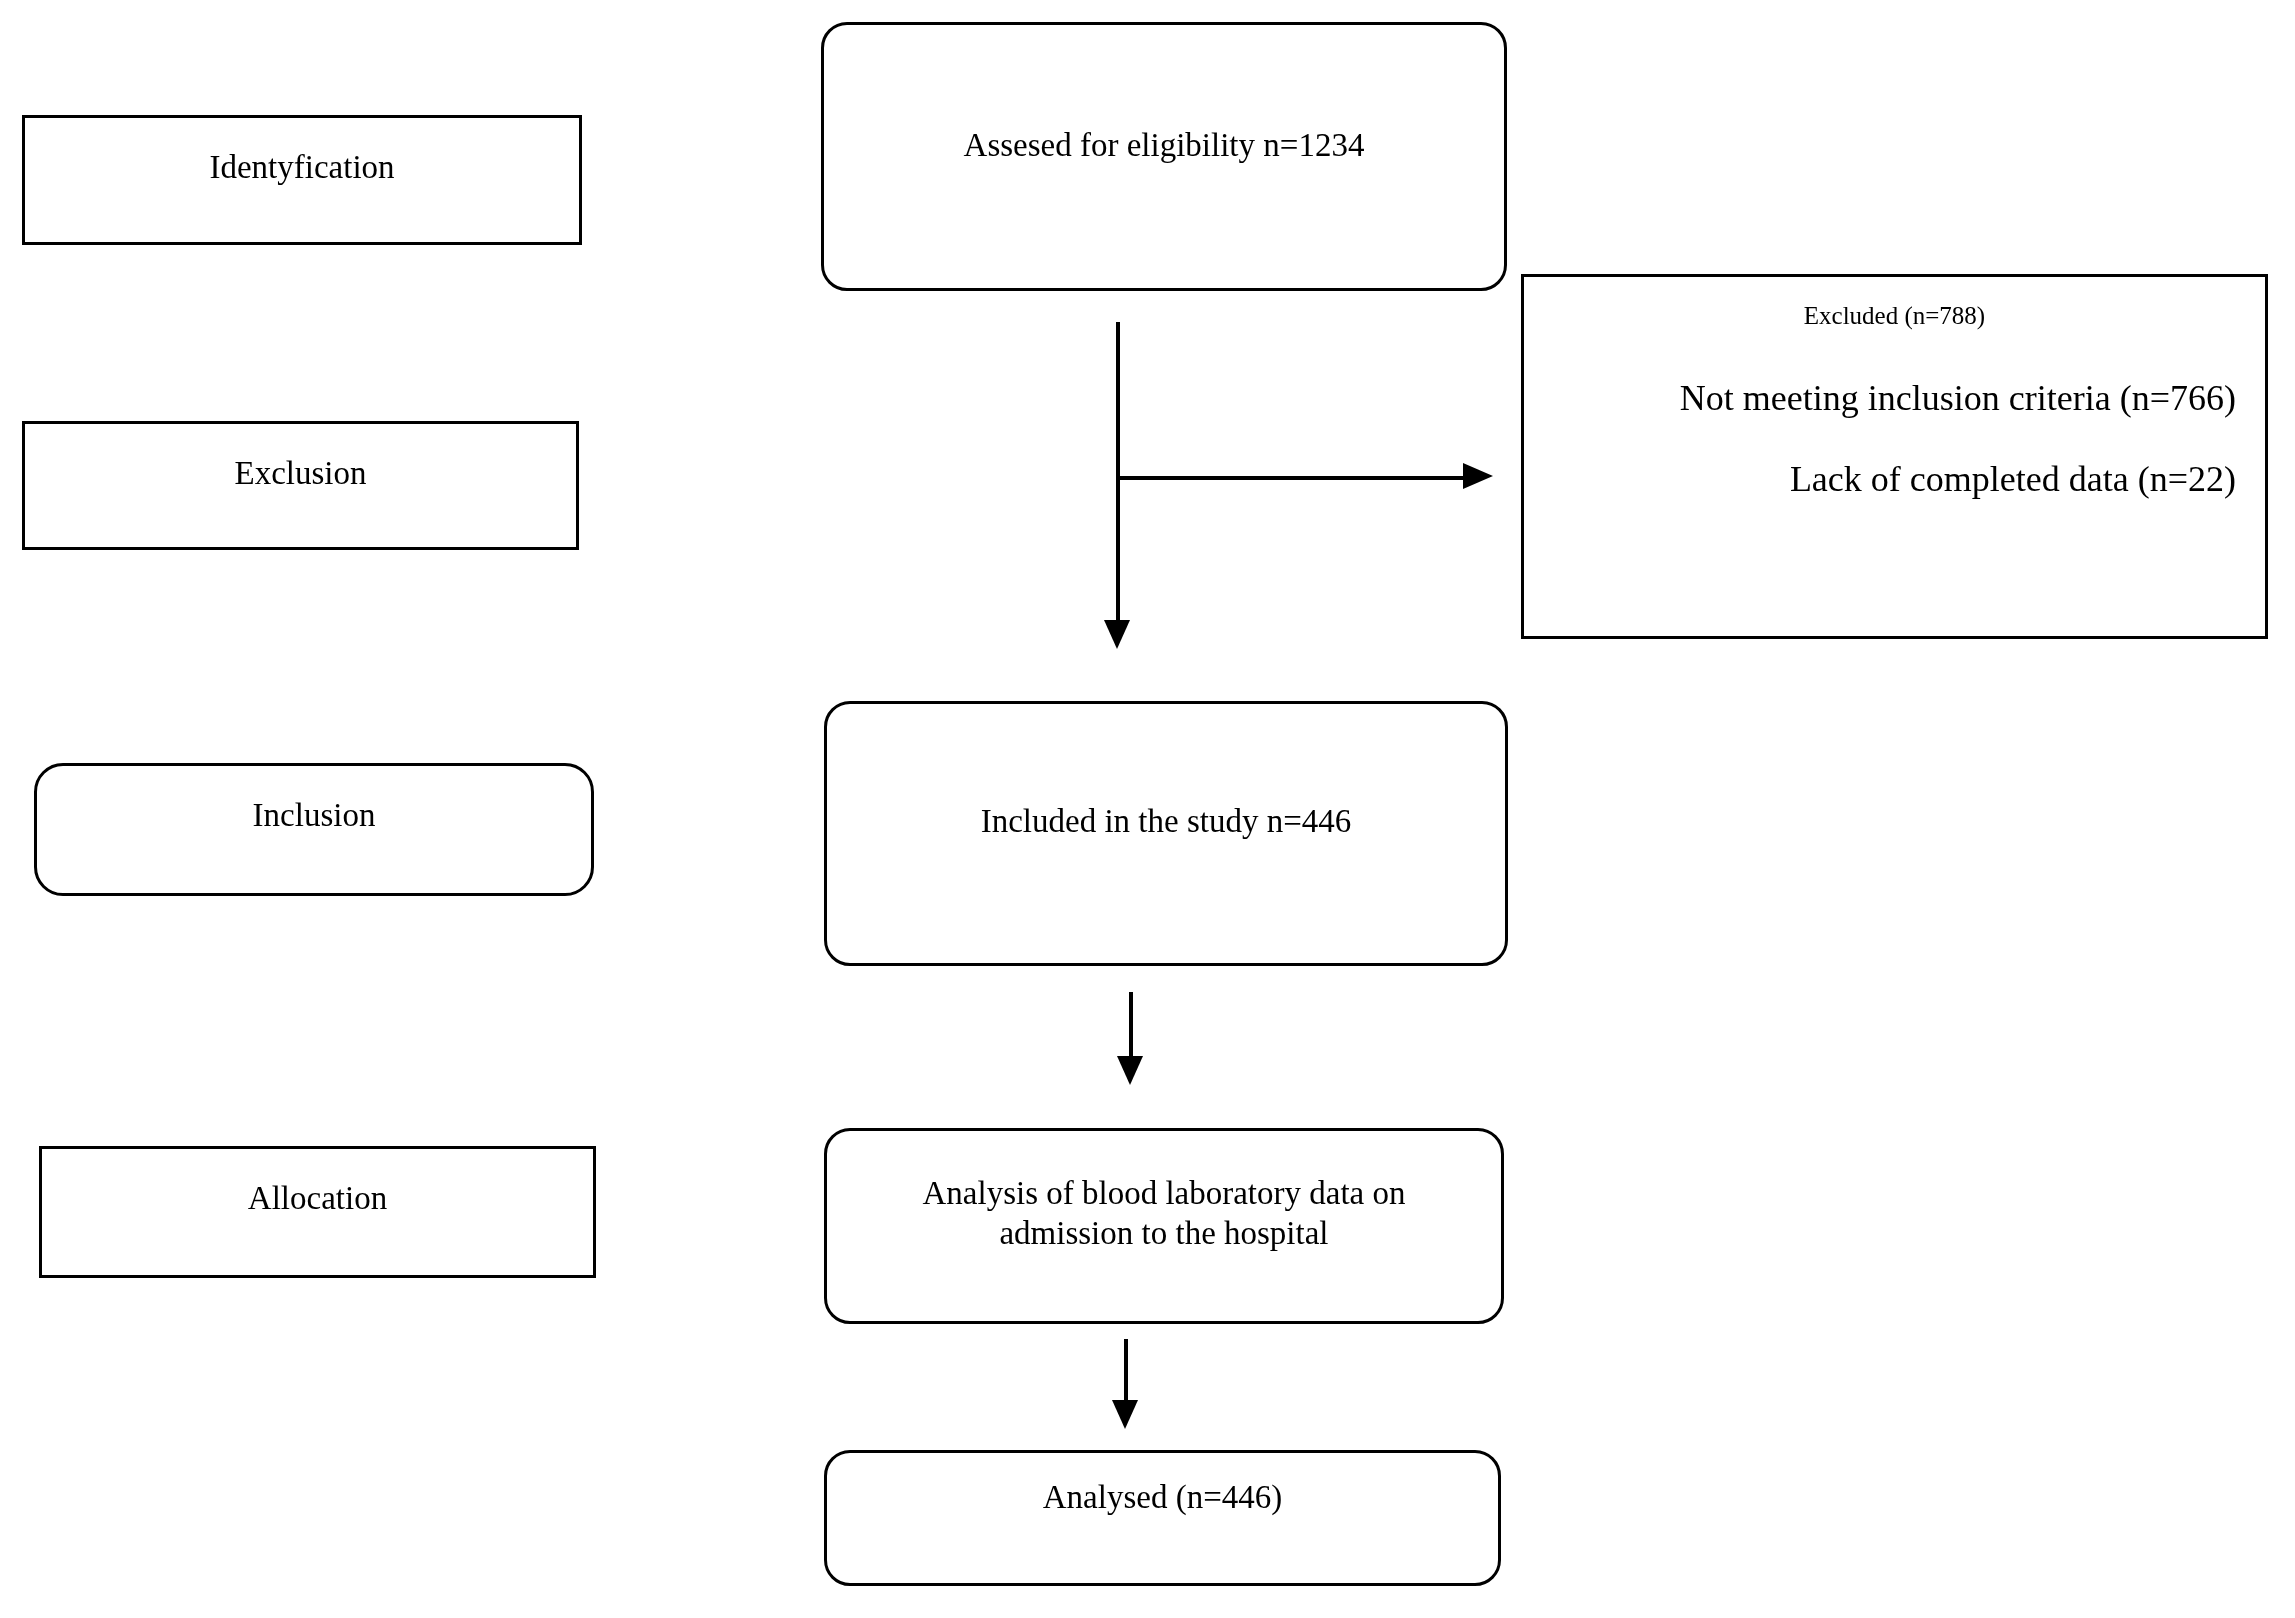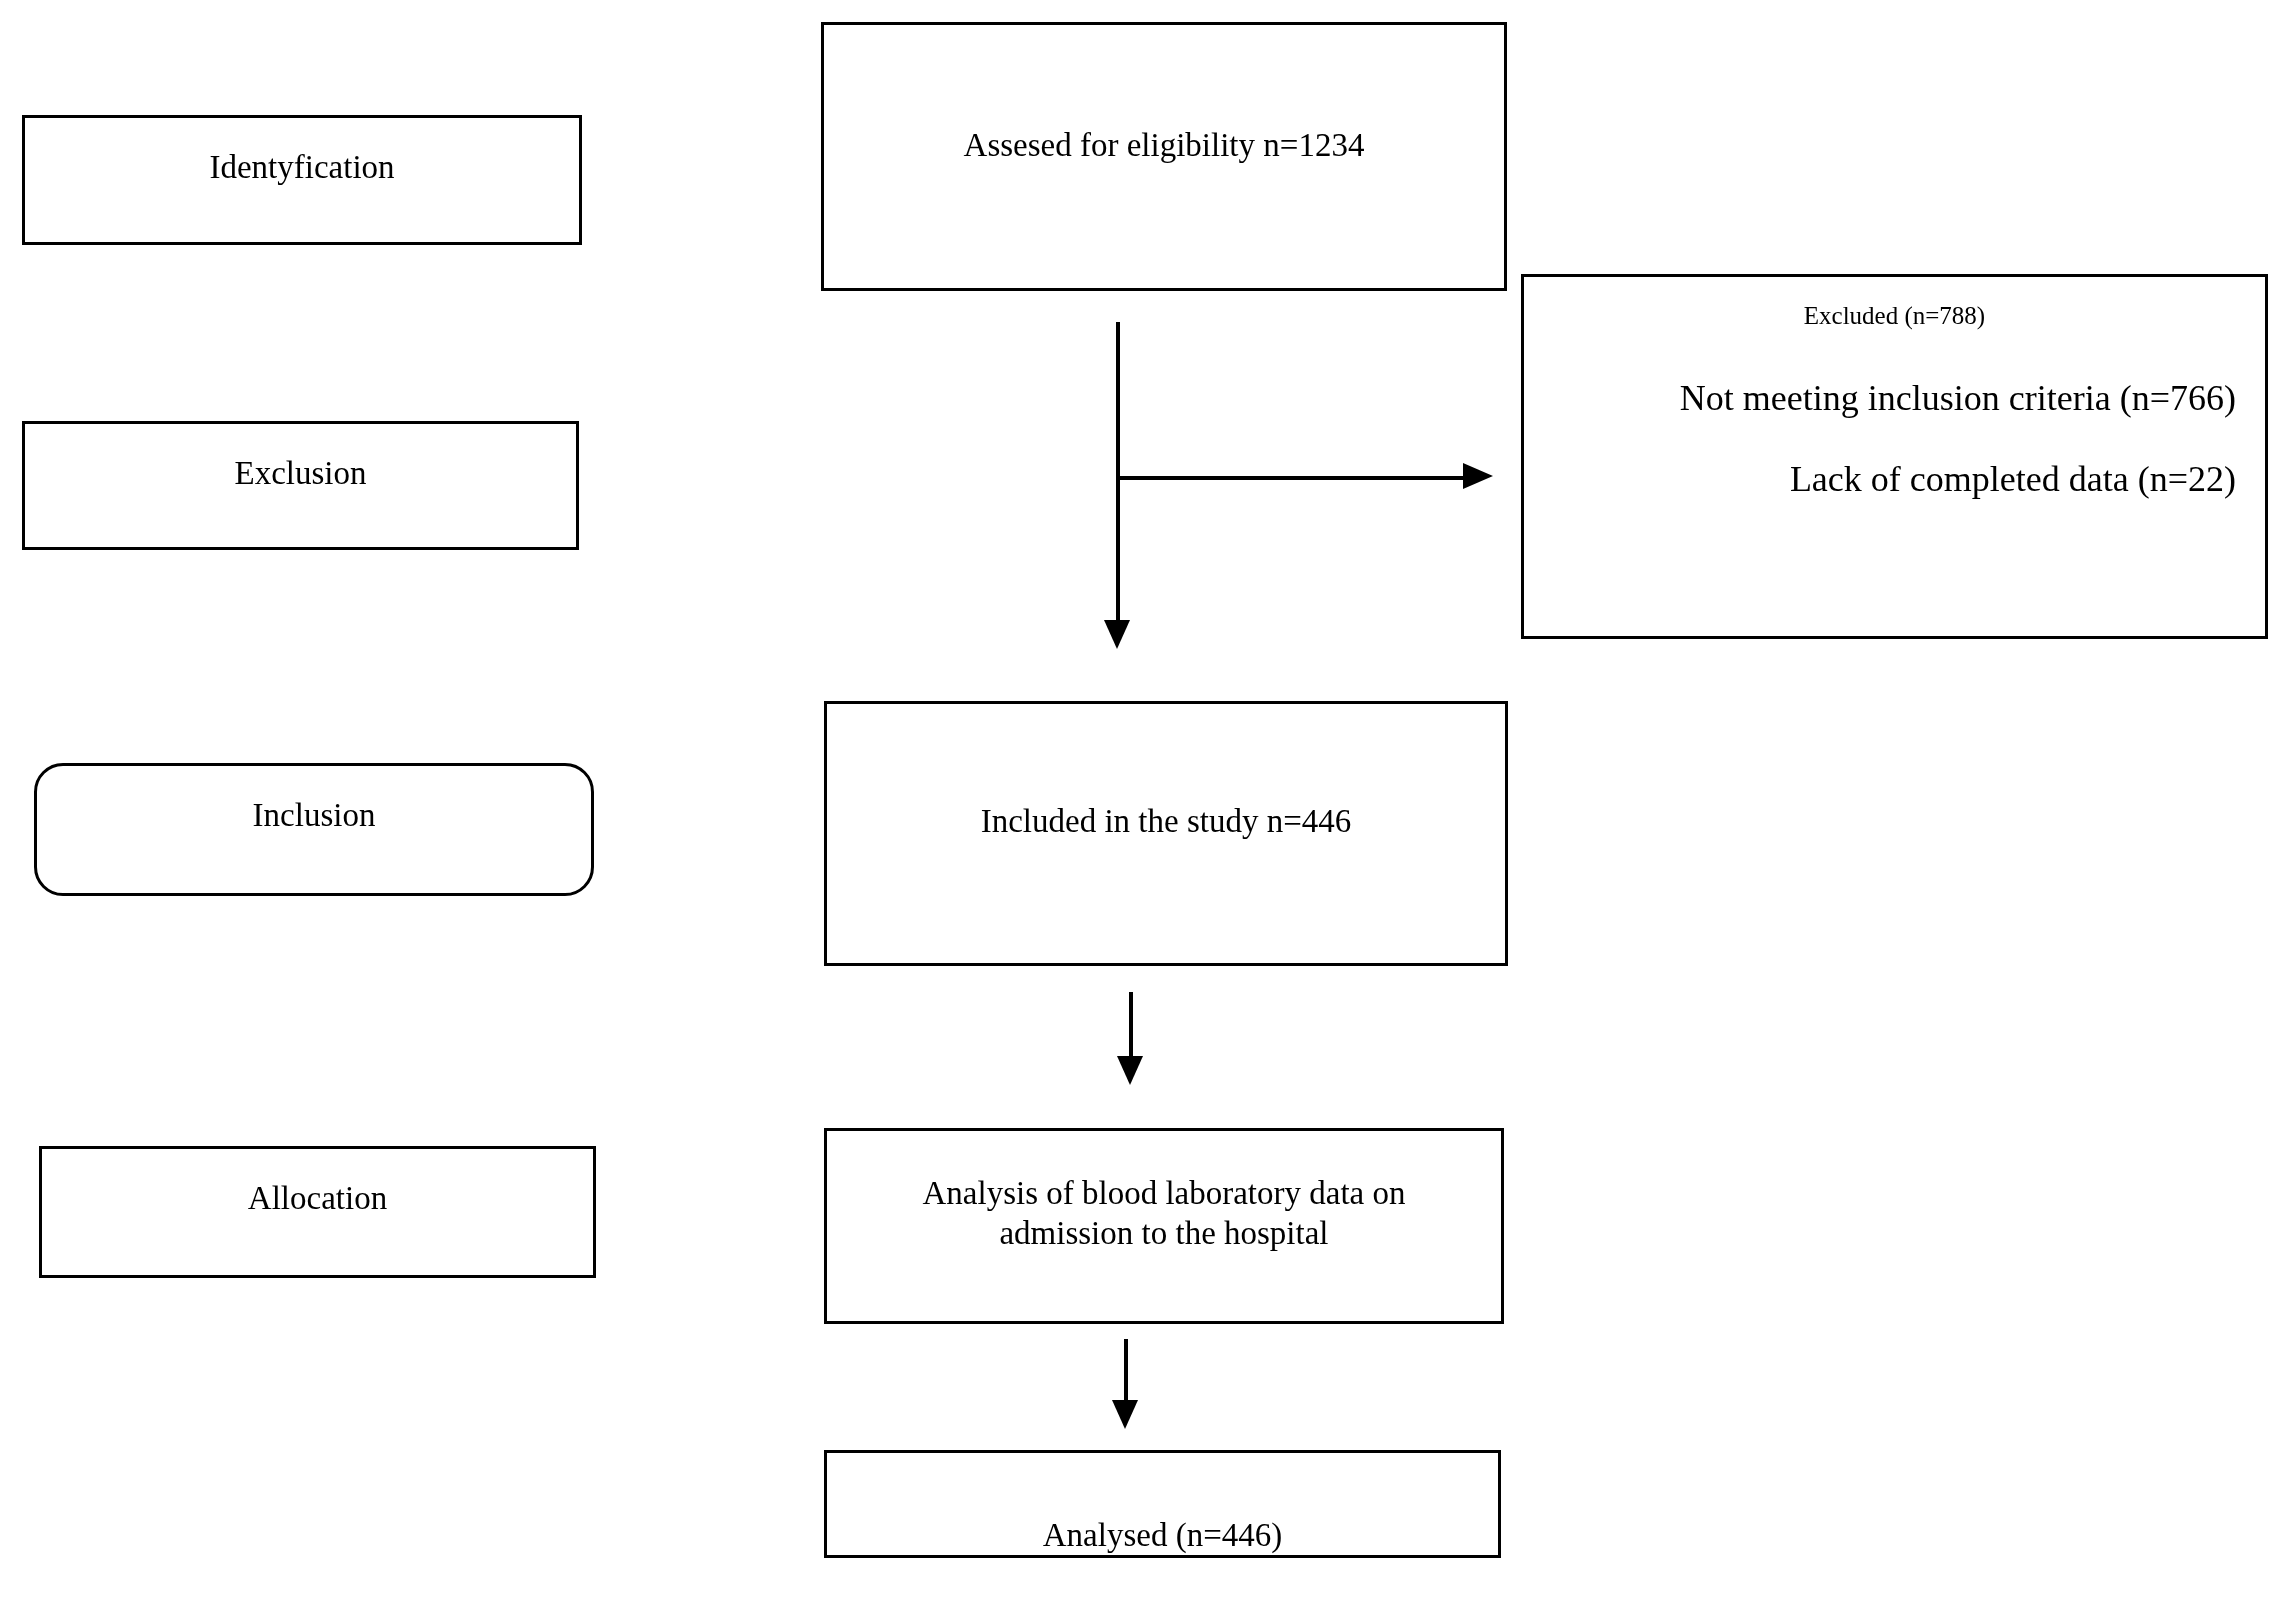--- a/index.html
+++ b/index.html
@@ -30,26 +30,26 @@
   }
   
   .stage-box { text-align: center; padding-top: 29px; }
   .pos-stage-0 { left: 22px;  top: 115px;  width: 560px; height: 130px; }
   .pos-stage-1 { left: 22px;  top: 421px;  width: 557px; height: 129px; }
   .pos-stage-2 { left: 34px;  top: 763px; width: 560px; height: 133px; border-radius: 29px; }
   .pos-stage-3 { left: 39px;  top: 1146px; width: 557px; height: 132px; }
   .pos-stage-4 { left: 29px;  top: 1452px; width: 560px; height: 132px; }
 
   
-  .flow-box { text-align: center; }
+  .flow-box { text-align: center; border-radius: 26px; }
   .pos-flow-0 { left: 821px; top: 22px;   width: 686px; height: 269px; padding-top: 100px; }
   .pos-flow-1 { left: 824px; top: 701px;  width: 684px; height: 265px; padding-top: 97px; }
   .pos-flow-2 { left: 824px; top: 1128px; width: 680px; height: 196px; padding-top: 42px; }
   .pos-flow-2 .label { max-width: 602px; margin: 0 auto; }
-  .pos-flow-3 { left: 824px; top: 1450px; width: 677px; height: 108px; padding-top: 62px; }
+  .pos-flow-3 { left: 824px; top: 1450px; width: 677px; height: 136px; padding-top: 24px; }
 
   
   .excluded-box {
     left: 1521px; top: 274px; width: 747px; height: 365px;
     padding: 18.6px 29px 0 29px;
   }
   .excluded-title {
     font-size: 25px; line-height: 40px;
     text-align: center;
     margin: 0 0 42px 0;

